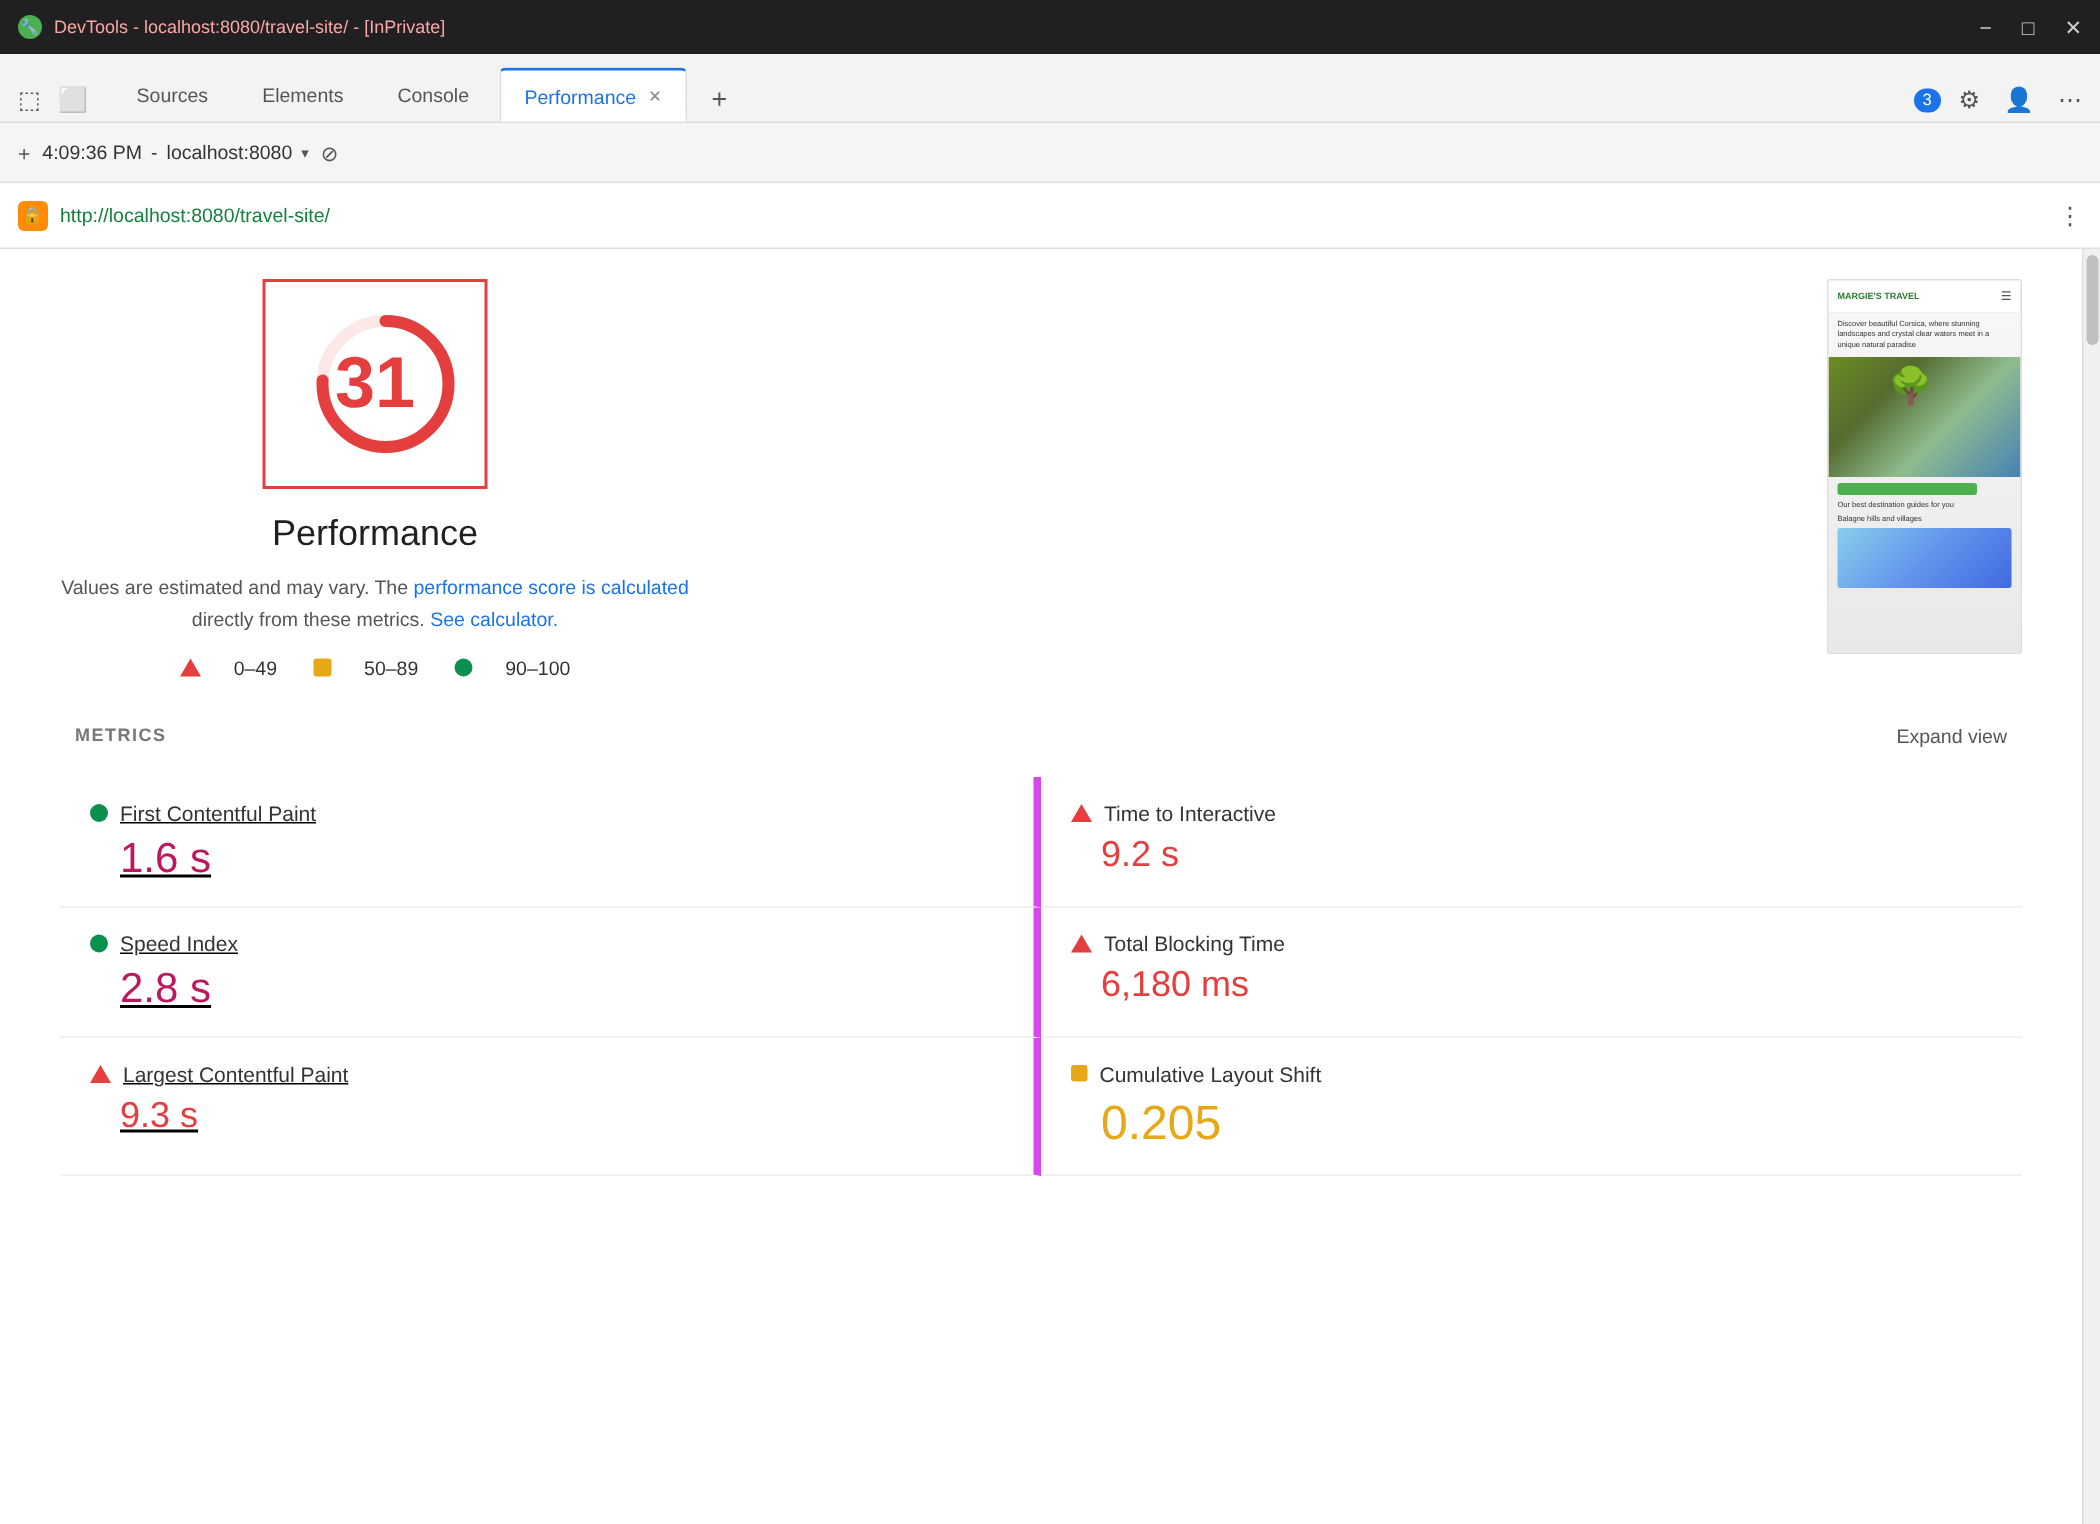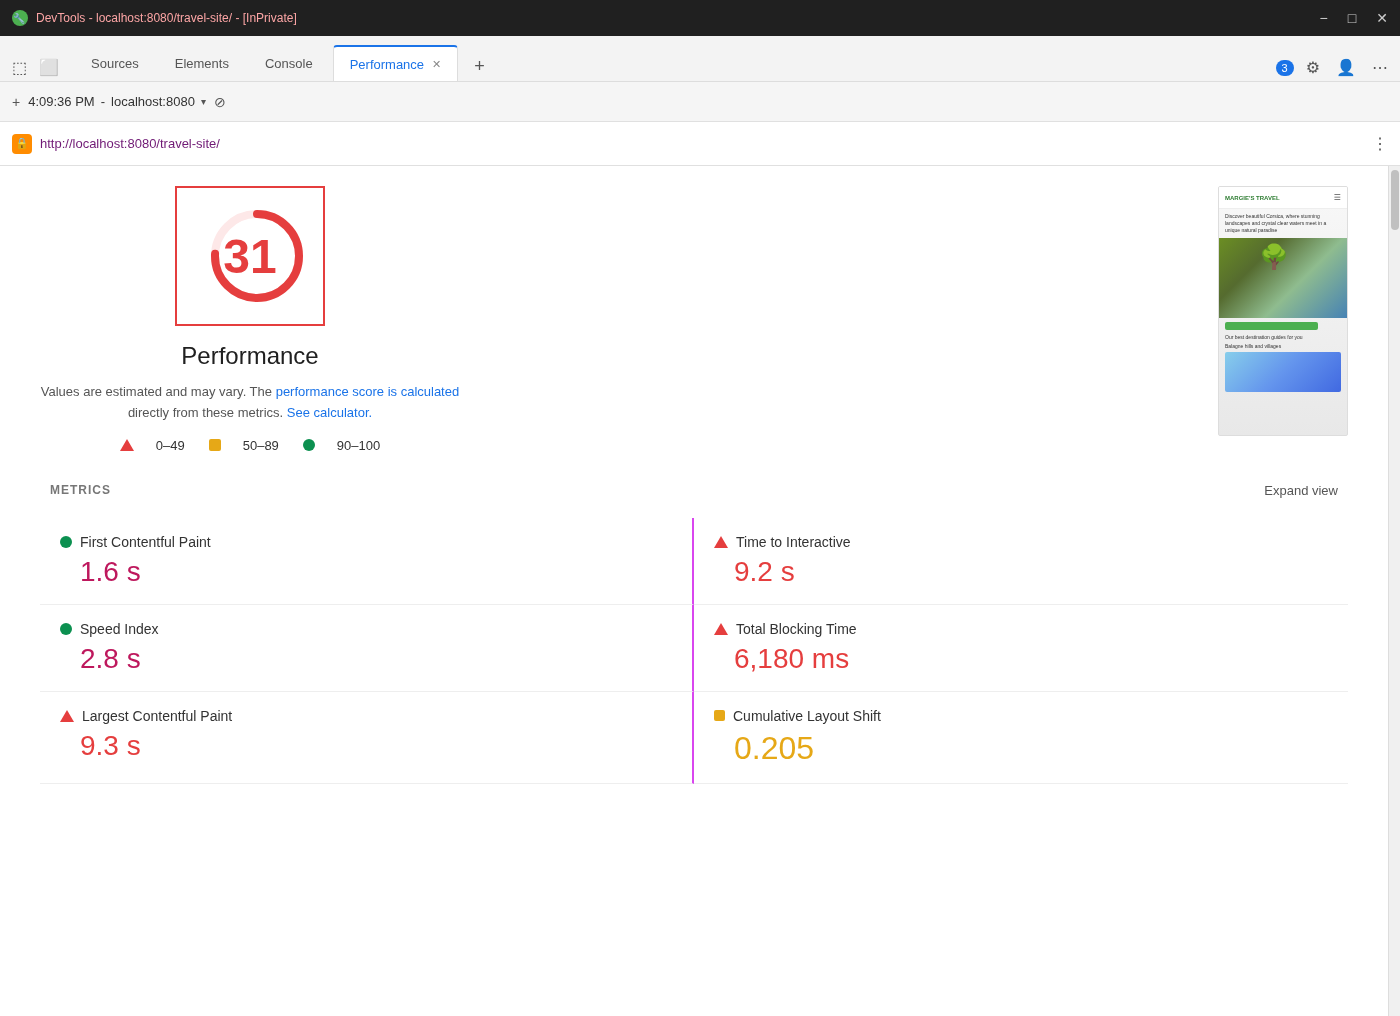--- a/index.html
+++ b/index.html
@@ -77,21 +77,21 @@
     .address-bar {
       background: #fff;
       height: 44px;
       display: flex;
       align-items: center;
       padding: 0 12px;
       gap: 8px;
       border-bottom: 1px solid #e0e0e0;
     }
     .address-icon { width: 20px; height: 20px; background: #ff8c00; border-radius: 4px; display: flex; align-items: center; justify-content: center; font-size: 11px; color: white; }
-    .address-text { font-size: 13px; color: #701a75; flex: 1; }
+    .address-text { font-size: 13px; color: #15803d; flex: 1; }
     .address-more { font-size: 16px; color: #555; cursor: pointer; }
 
     
     .main-content {
       background: #fff;
       height: calc(1016px - 36px - 46px - 40px - 44px);
       overflow-y: auto;
       position: relative;
       display: flex;
     }
@@ -331,38 +331,38 @@
     .metric-label { font-size: 14px; color: #333; }
 
     .metric-value-green {
       font-size: 28px;
       font-weight: 400;
       color: #be185d;
       padding-left: 20px;
     }
 
     .metric-value-red {
-      font-size: 28px;
+      font-size: 24px;
       font-weight: 400;
       color: #e53e3e;
       padding-left: 20px;
     }
 
     .metric-value-orange {
       font-size: 32px;
       font-weight: 400;
       color: #e6a817;
       padding-left: 20px;
     }
 
     .metrics-grid-wrapper {
       position: relative;
     }
 
-    .left-col { border-right: 2px solid #d946ef; }
+    .left-col { border-right: 5px solid #d946ef; text-decoration: underline; }
   </style>
 </head>
 <body>
 
 <div class="title-bar">
   <div class="title-bar-left">
     <div class="title-bar-icon">🔧</div>
     <span class="title-bar-text">DevTools - localhost:8080/travel-site/ - [InPrivate]</span>
   </div>
   <div class="title-bar-controls">

